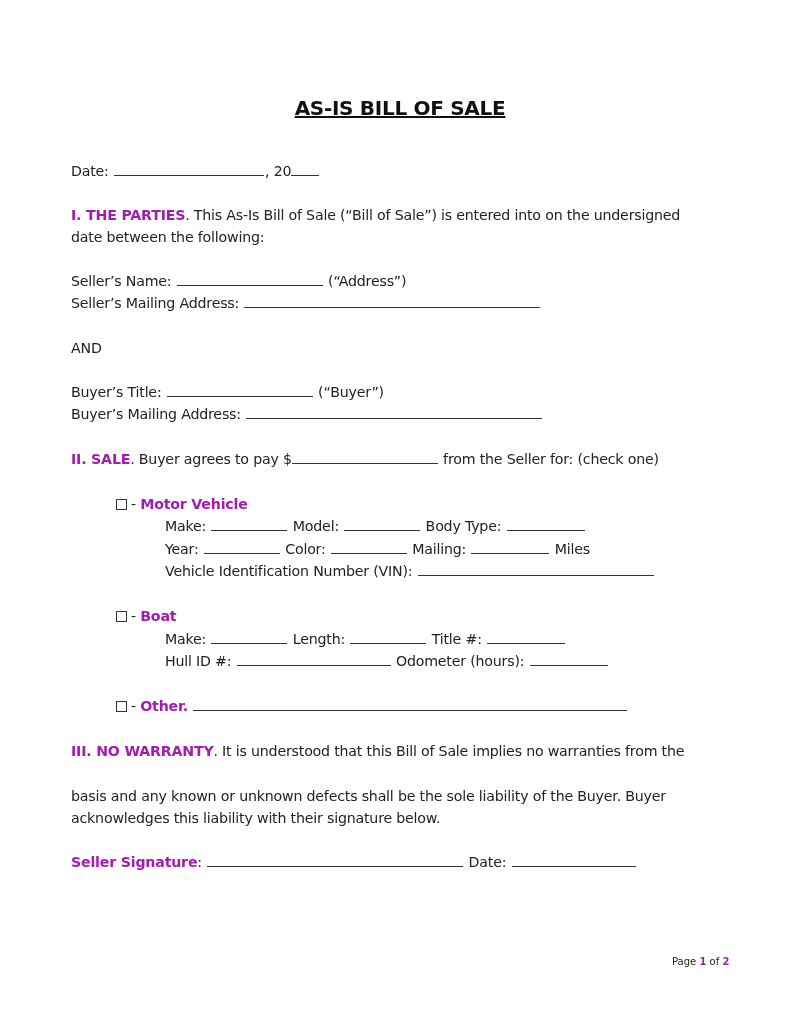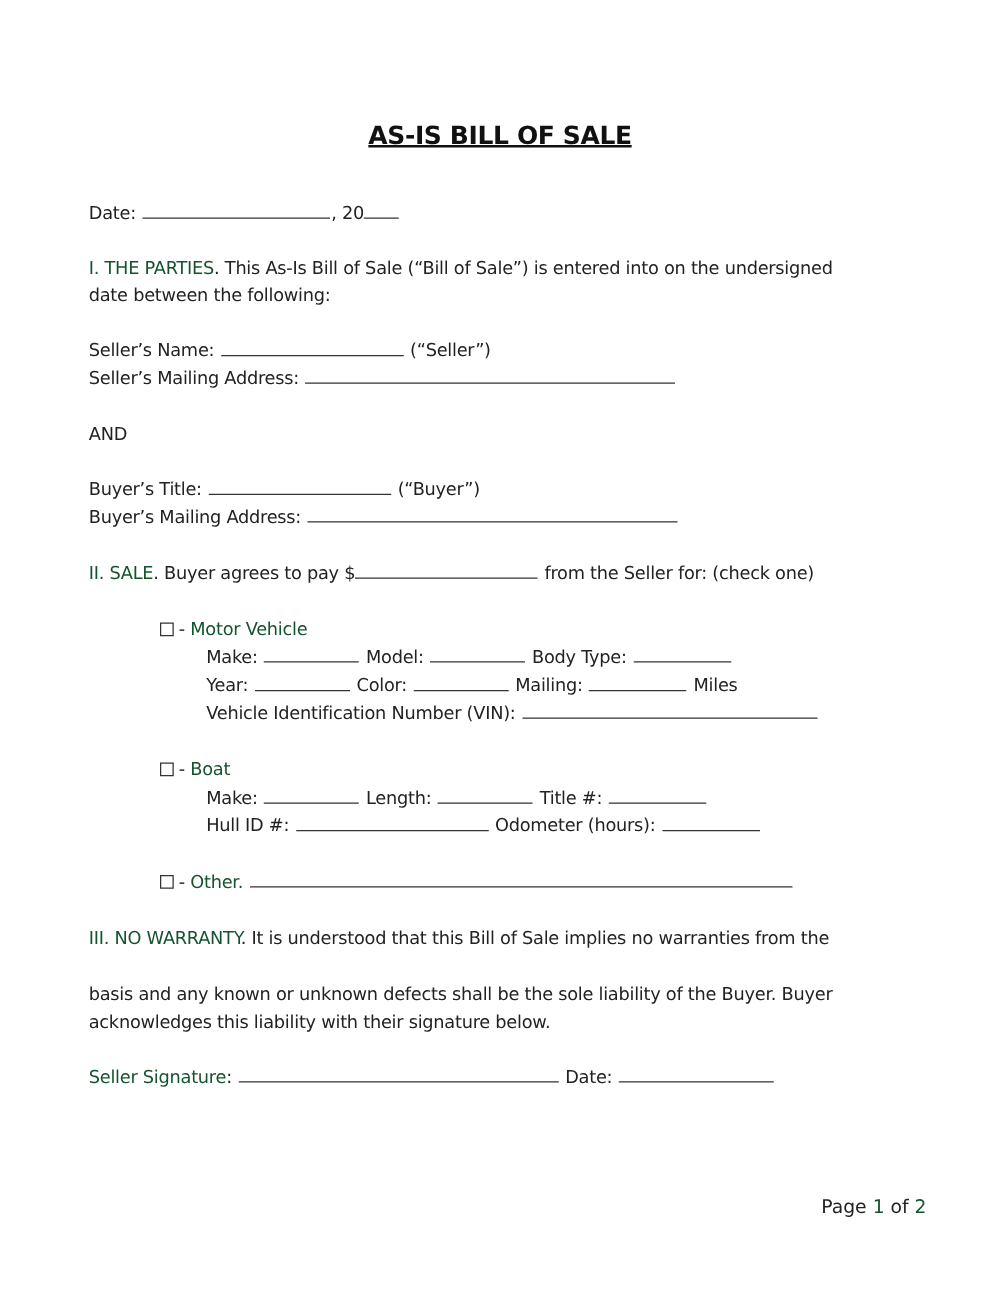--- a/index.html
+++ b/index.html
@@ -11,33 +11,33 @@
       position: relative;
       overflow: hidden;
     }
     .page { position: absolute; left: 0; top: 0; width: 800px; height: 750px; }
     .line { position: absolute; left: 71px; white-space: nowrap; line-height: 22px; letter-spacing: -0.2px; }
     .title {
       position: absolute; left: 0; width: 800px; top: 96px; text-align: center;
       font-weight: bold; font-size: 20px; text-decoration: underline; color: #111;
       letter-spacing: -0.3px;
     }
-    .b { font-weight: normal; color: #14532d; }
+    .b { font-weight: bold; color: #a21caf; }
     .blank {
       display: inline-block; border-bottom: 1.2px solid #333; height: 15px; vertical-align: baseline;
       margin: 0 1px;
     }
-    .ind1 { left: 116px; margin-left: 12px; }
+    .ind1 { left: 116px; }
     .ind2 { left: 165px; }
     .box {
       display: inline-block; width: 11px; height: 11px; border: 1.2px solid #333;
       vertical-align: -1px; margin-right: 4px;
     }
     .footer {
-      position: absolute; top: 956px; left: 657px; font-size: 15px; white-space: nowrap;
+      position: absolute; top: 956px; left: 672px; font-size: 10px; white-space: nowrap;
     }
   </style>
 </head>
 <body>
 
 <div class="page">
 
   <div class="title">AS-IS BILL OF SALE</div>
 
   <div class="line" style="top:160px;">
@@ -47,21 +47,21 @@
   </div>
 
   <div class="line" style="top:204px;">
     <span class="b">I. THE PARTIES</span><span>. This As-Is Bill of Sale (“Bill of Sale”) is entered into on the undersigned</span>
   </div>
   <div class="line" style="top:226px;">date between the following:</div>
 
   <div class="line" style="top:270px;">
     <span>Seller’s Name:</span>
     <span class="blank" style="width:146px;"></span>
-    <span>(“Seller”)</span>
+    <span>(“Address”)</span>
   </div>
   <div class="line" style="top:292px;">
     <span>Seller’s Mailing Address:</span>
     <span class="blank" style="width:296px;"></span>
   </div>
 
   <div class="line" style="top:337px;">AND</div>
 
   <div class="line" style="top:381px;">
     <span>Buyer’s Title:</span>

